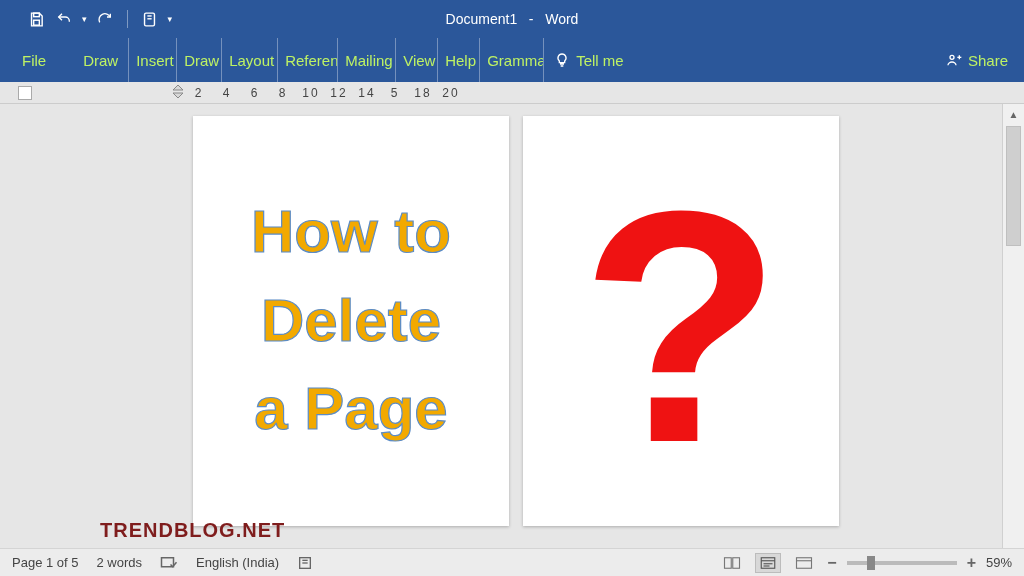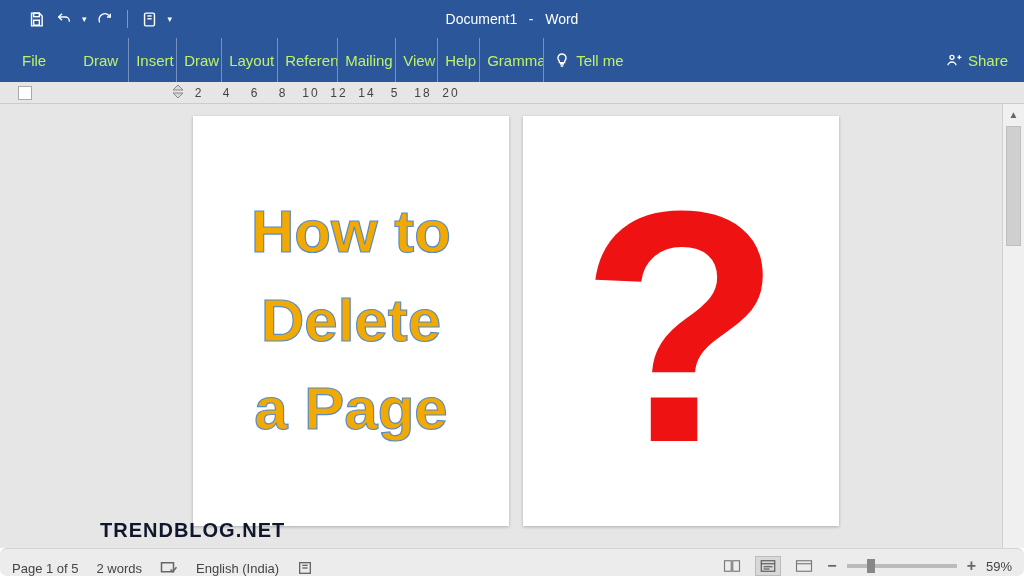--- a/index.html
+++ b/index.html
@@ -28,28 +28,28 @@
 .workspace { position: absolute; top: 104px; left: 0; right: 0; bottom: 28px; background: #e6e6e6; overflow: hidden; }
 .pages { position: absolute; left: 173px; top: 12px; display: flex; gap: 14px; margin-left: 20px; }
 .page { width: 316px; height: 410px; background: #fff; box-shadow: 0 1px 3px rgba(0,0,0,0.25); display: flex; flex-direction: column; align-items: center; justify-content: center; padding: 14px; }
 .page1 .wordart { font-size: 60px; font-weight: bold; color: #f2a900; -webkit-text-stroke: 1.2px #5b8cc7; text-align: center; line-height: 1.08; }
 .page2 .qmark { font-size: 330px; font-weight: 900; color: #ef1212; text-align: center; line-height: 0.82; transform: translateY(6px); font-family: Arial, sans-serif; }
 
 .vscroll { position: absolute; right: 0; top: 104px; width: 22px; bottom: 28px; background: #f0f0f0; border-left: 1px solid #d0d0d0; }
 .vscroll .up { position: absolute; top: 0; left: 0; right: 0; height: 20px; display:flex; align-items:center; justify-content:center; color:#666; font-size:10px;}
 .vscroll .thumb { position: absolute; top: 22px; left: 3px; right: 3px; height: 120px; background: #cfcfcf; border: 1px solid #bfbfbf; }
 
-.statusbar { position: absolute; bottom: 0; left: 0; right: 0; height: 28px; background: #ececec; border-top: 1px solid #d4d4d4; display: flex; align-items: flex-end; font-size: 13px; color: #444; padding: 0 12px; gap: 18px; border-radius: 7px; }
+.statusbar { position: absolute; bottom: 0; left: 0; right: 0; height: 28px; background: #ececec; border-top: 1px solid #d4d4d4; display: flex; align-items: center; font-size: 13px; color: #444; padding: 0 12px; gap: 18px; }
 .statusbar .right { margin-left: auto; display: flex; align-items: center; gap: 10px; }
 .viewbtn { width: 26px; height: 20px; display:flex; align-items:center; justify-content:center; border:1px solid transparent; }
 .viewbtn.active { background:#d8d8d8; border-color:#bcbcbc; }
 .zoom-slider { width: 110px; height: 4px; background: #bbb; position: relative; }
 .zoom-slider .knob { width: 8px; height: 14px; background: #888; position: absolute; top: -5px; left: 20px; }
 
-.watermark { position: absolute; left: 100px; bottom: 34px; font-size: 20px; font-weight: 700; letter-spacing: 1px; color: #0f172a; font-family: Arial, sans-serif; }
+.watermark { position: absolute; left: 100px; bottom: 34px; font-size: 20px; font-weight: 700; letter-spacing: 1px; color: #7f1d1d; font-family: Arial, sans-serif; }
 
 svg { display: block; }
 </style>
 </head>
 <body>
 
 <div class="titlebar">
   <div class="qat">
     <div class="icon">
       <svg width="17" height="17" viewBox="0 0 24 24" fill="none" stroke="#fff" stroke-width="2">

